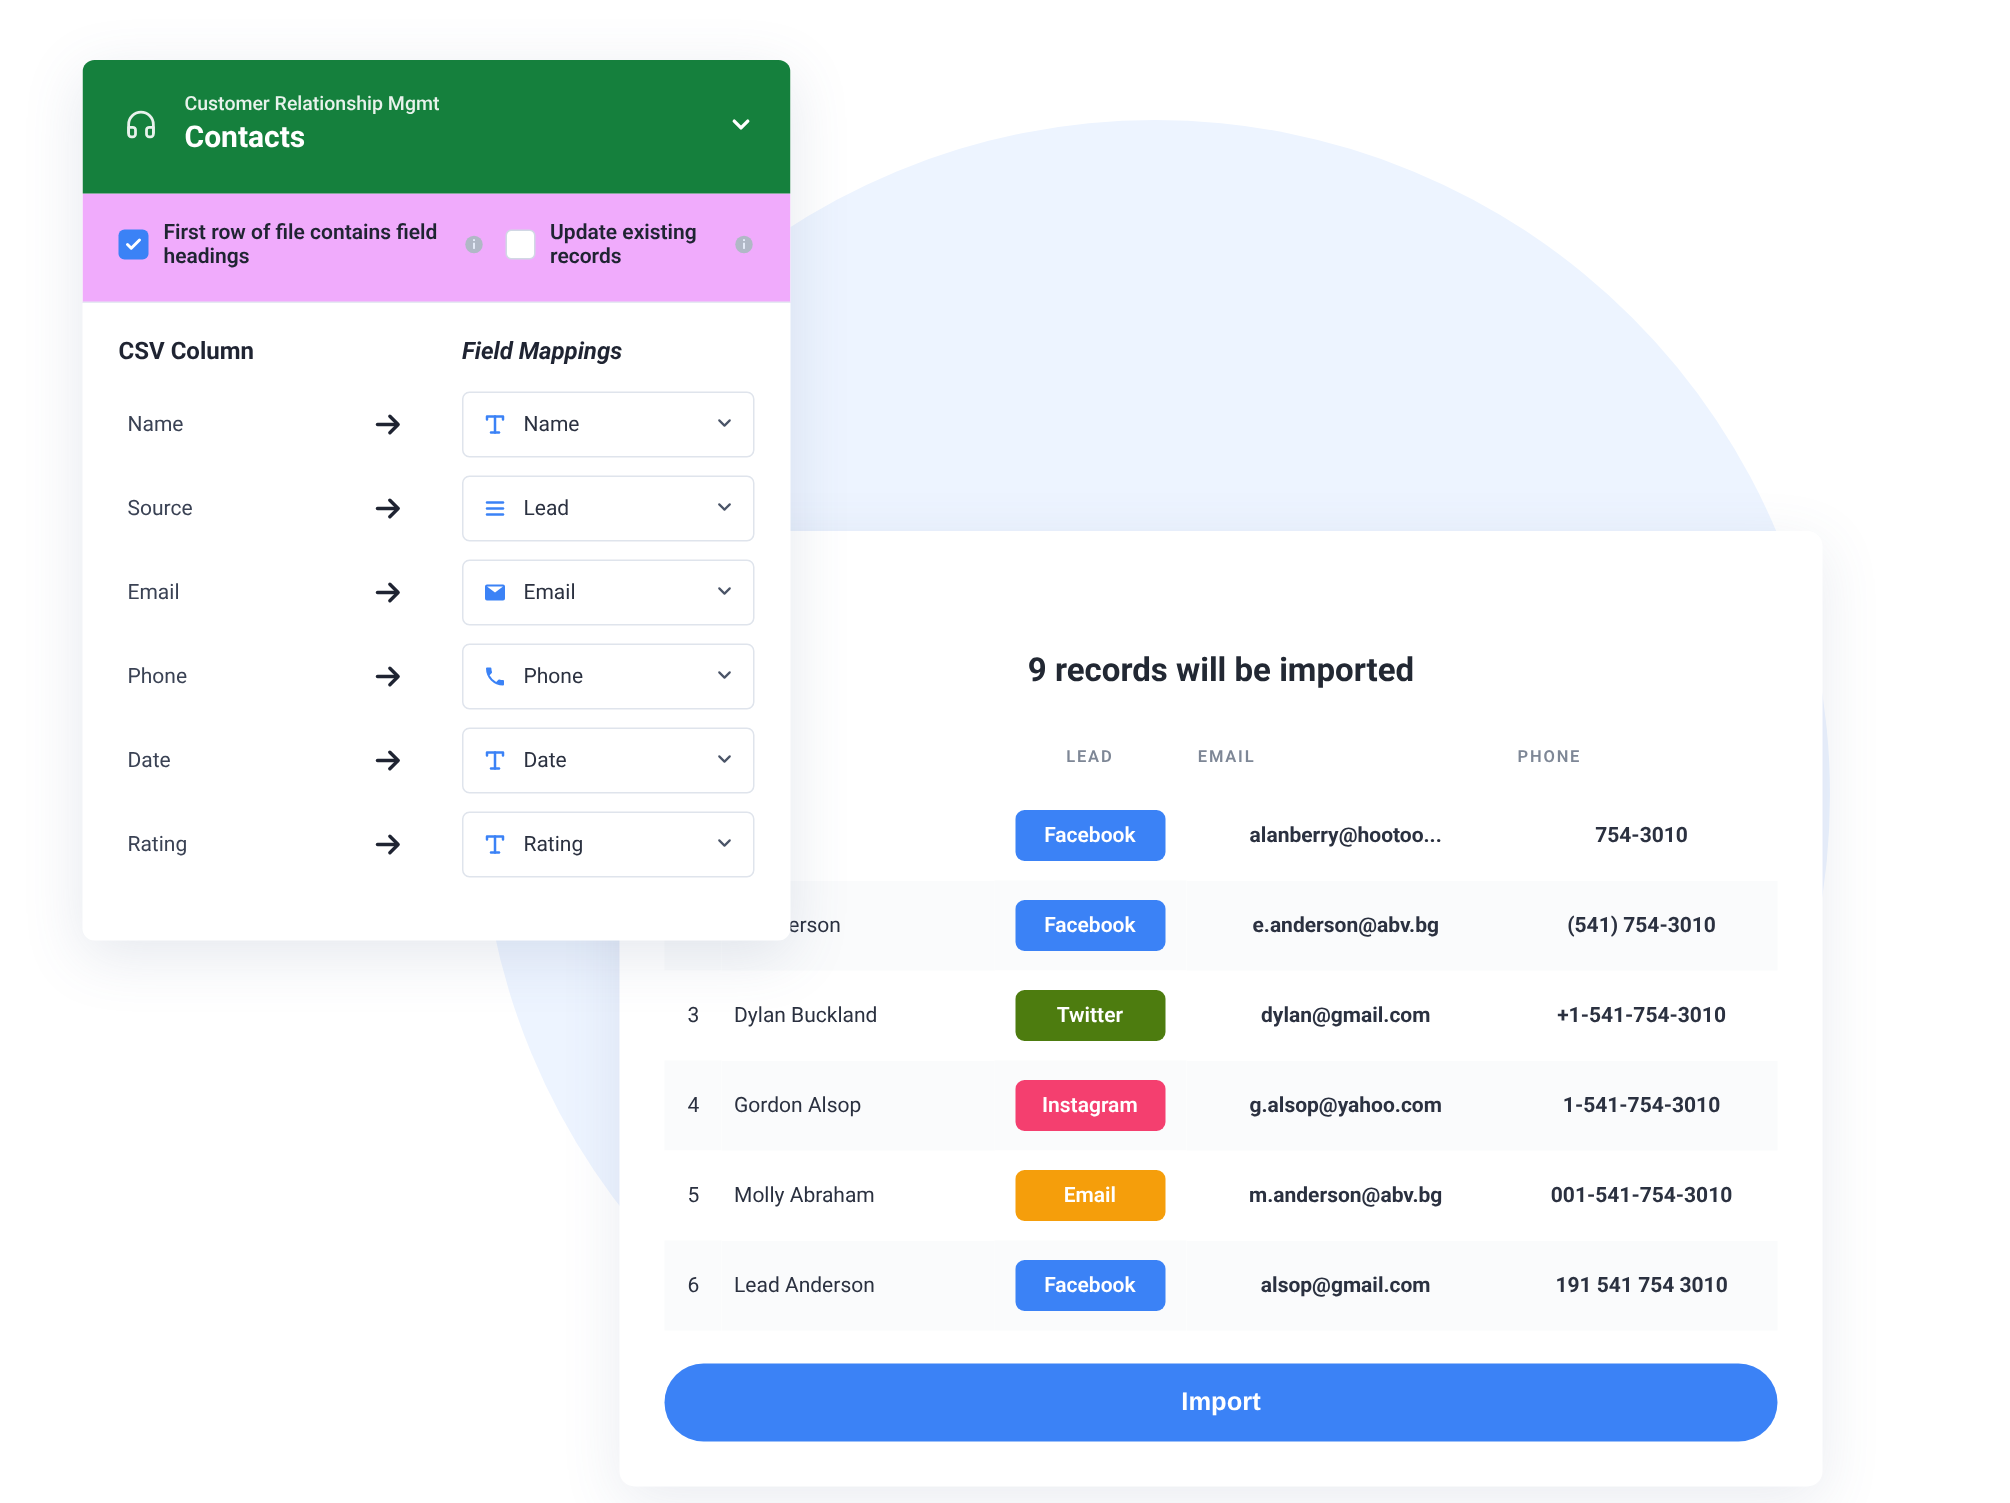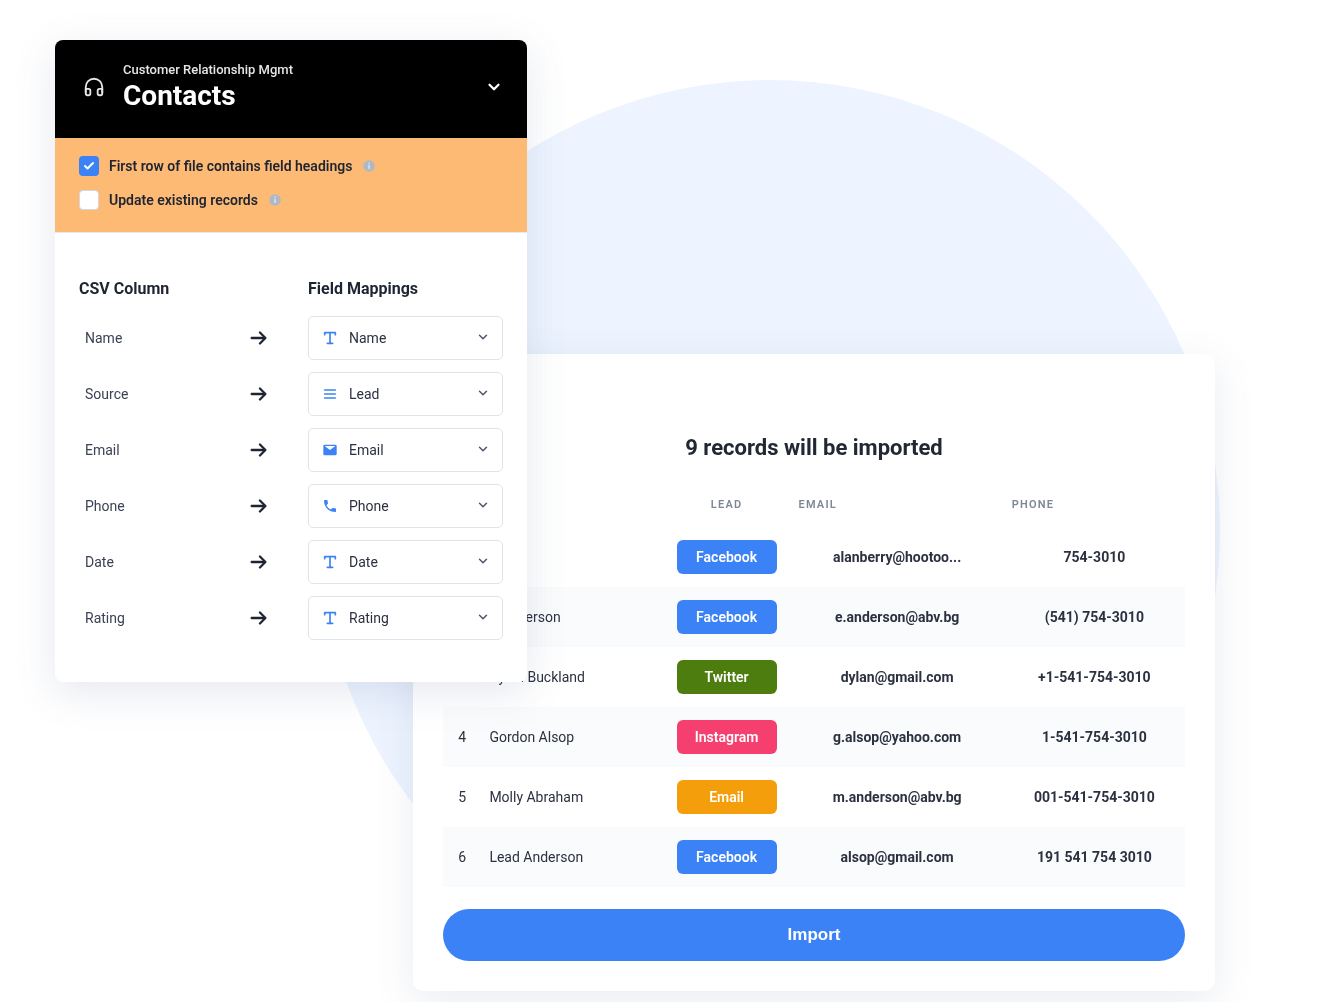--- a/index.html
+++ b/index.html
@@ -28,68 +28,68 @@
   top: 40px;
   left: 55px;
   width: 472px;
   background: #fff;
   border-radius: 8px;
   box-shadow: 0 10px 40px rgba(80,100,140,0.15);
   z-index: 2;
   overflow: hidden;
 }
 .blue-header {
-  background: #000000;
+  background: #15803d;
   color: #fff;
   padding: 22px 26px 26px 26px;
   display: flex;
   align-items: center;
   gap: 16px;
   position: relative;
 }
 .header-icon {
   width: 26px; height: 26px;
   display: flex; align-items: center; justify-content: center;
   opacity: 0.9;
 }
 .header-eyebrow { font-size: 13px; font-weight: 500; opacity: 0.9; margin-bottom: 2px; }
-.header-title { font-size: 28px; font-weight: 700; }
+.header-title { font-size: 20px; font-weight: 700; }
 .header-chevron {
   position: absolute;
   right: 24px;
   top: 50%;
   transform: translateY(-50%);
 }
 
 .options-block {
-  background: #fdba74;
+  background: #f0abfc;
   padding: 18px 24px 22px 24px;
-  display: flex; flex-direction: column; gap: 14px;
+  display: flex; flex-direction: row; gap: 14px;
   border-bottom: 1px solid #e5eaf2;
 }
 .opt-row { display: flex; align-items: center; gap: 10px; }
 .checkbox {
   width: 20px; height: 20px;
   border-radius: 4px;
   display: flex; align-items: center; justify-content: center;
   flex-shrink: 0;
 }
 .checkbox.checked { background: #3b82f6; }
 .checkbox.unchecked { background: #fff; border: 1px solid #d1d8e4; }
 .opt-label { font-size: 14px; font-weight: 600; color: #1f2432; }
 .info-icon {
   width: 14px; height: 14px; color: #b0b8c6;
   display: inline-flex; align-items: center; justify-content: center;
 }
 
 .mapping-body { padding: 22px 24px 30px 24px; }
-.col-headers { display: flex; justify-content: space-between; margin-bottom: 18px; margin-top: 24px; }
+.col-headers { display: flex; justify-content: space-between; margin-bottom: 18px; }
 .col-headers > div { font-size: 16px; font-weight: 700; color: #1f2432; }
 .col-headers > div:first-child { width: 160px; }
-.col-headers > div:last-child { width: 195px; }
+.col-headers > div:last-child { width: 195px; font-style: italic; }
 
 .map-row { display: flex; align-items: center; justify-content: space-between; margin-bottom: 12px; }
 .csv-col-label { font-size: 14px; color: #3a4254; width: 140px; padding-left: 6px; }
 .arrow { width: 28px; height: 28px; display: flex; align-items: center; justify-content: center; margin-right: 10px; }
 .field-select {
   width: 195px; height: 44px;
   border: 1px solid #dfe4ec;
   border-radius: 5px;
   display: flex; align-items: center;
   padding: 0 12px;

